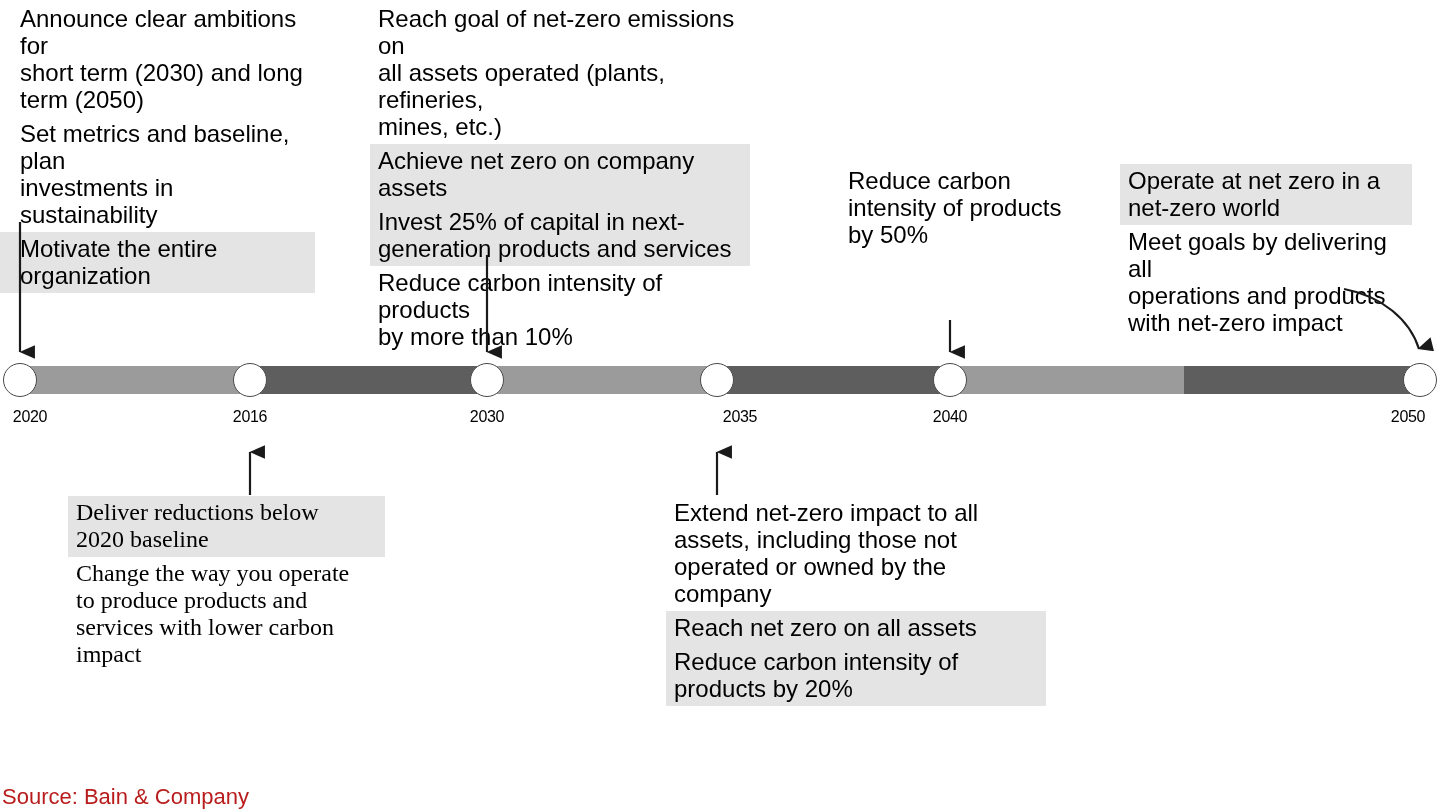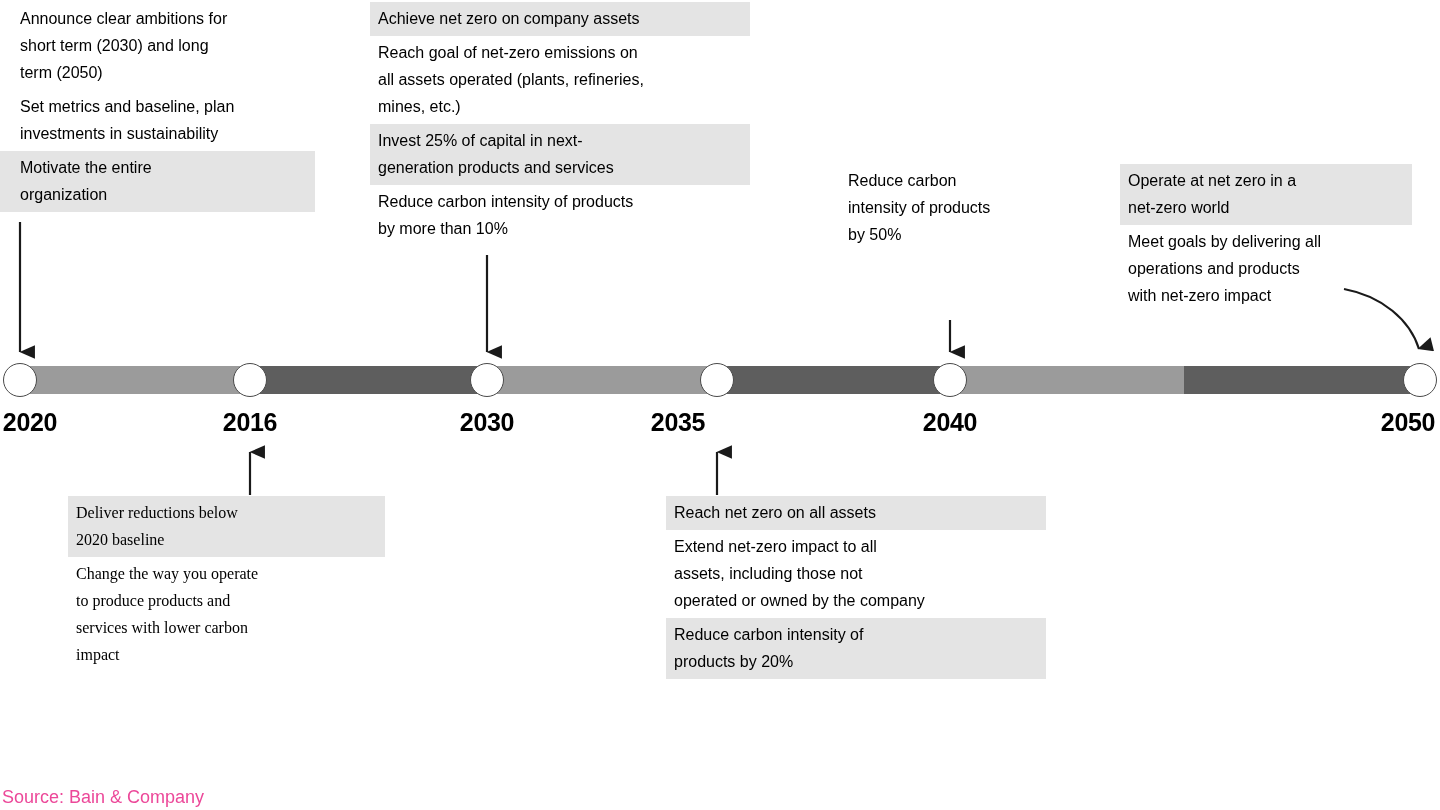--- a/index.html
+++ b/index.html
@@ -20,21 +20,21 @@
   .stage {
     position: absolute;
     left: 0; top: 0;
     width: 1440px;
     height: 810px;
   }
 
   
   .note-block {
     position: absolute;
-    font-size: 16px;
+    font-size: 24px;
     line-height: 27px;
   }
   .note-line {
     display: block;
     padding: 3px 8px 4px 8px;
     box-sizing: border-box;
     white-space: pre-line;
   }
   .note-line.plain {
     background: transparent;
@@ -70,68 +70,68 @@
     margin-left: -17px;
     border-radius: 50%;
     background: #ffffff;
     border: 1.6px solid #4a4a4a;
     box-sizing: border-box;
   }
 
   .year-label {
     position: absolute;
     top: 408px;
-    font-size: 25px;
-    font-weight: bold;
+    font-size: 16px;
+    font-weight: normal;
     letter-spacing: -0.3px;
     transform: translateX(-50%);
     white-space: nowrap;
   }
 
   
   .arrow-svg {
     position: absolute;
     left: 0; top: 0;
     width: 1440px;
     height: 810px;
     pointer-events: none;
     overflow: visible;
   }
 
   
   .source {
     position: absolute;
     left: 2px;
     top: 786px;
-    font-size: 18px;
+    font-size: 22px;
     line-height: 22px;
-    color: #ec4899;
+    color: #b91c1c;
     text-align: center;
   }
 </style>
 </head>
 <body>
 
 <div class="stage">
 
   <div class="note-block flush" style="left:0px; top:2px; width:315px;">
     <span class="note-line plain">Announce clear ambitions for
 short term (2030) and long
 term (2050)</span>
     <span class="note-line plain">Set metrics and baseline, plan
 investments in sustainability</span>
     <span class="note-line hl">Motivate the entire
 organization</span>
   </div>
 
   <div class="note-block" style="left:370px; top:2px; width:380px;">
-    <span class="note-line hl">Achieve net zero on company assets</span>
     <span class="note-line plain">Reach goal of net-zero emissions on
 all assets operated (plants, refineries,
 mines, etc.)</span>
+    <span class="note-line hl">Achieve net zero on company assets</span>
     <span class="note-line hl">Invest 25% of capital in next-
 generation products and services</span>
     <span class="note-line plain">Reduce carbon intensity of products
 by more than 10%</span>
   </div>
 
   <div class="note-block" style="left:840px; top:164px; width:237px;">
     <span class="note-line plain">Reduce carbon
 intensity of products
 by 50%</span>
@@ -148,24 +148,24 @@
   <div class="note-block" style="left:68px; top:496px; width:317px;font-family:Liberation Serif, serif;">
     <span class="note-line hl">Deliver reductions below
 2020 baseline</span>
     <span class="note-line plain">Change the way you operate
 to produce products and
 services with lower carbon
 impact</span>
   </div>
 
   <div class="note-block" style="left:666px; top:496px; width:380px;">
-    <span class="note-line hl">Reach net zero on all assets</span>
     <span class="note-line plain">Extend net-zero impact to all
 assets, including those not
 operated or owned by the company</span>
+    <span class="note-line hl">Reach net zero on all assets</span>
     <span class="note-line hl">Reduce carbon intensity of
 products by 20%</span>
   </div>
 
   <div class="track">
     <div class="seg light" style="left:0px;    width:230px;"></div>
     <div class="seg dark" style="left:230px;  width:237px;"></div>
     <div class="seg light" style="left:467px;  width:230px;"></div>
     <div class="seg dark" style="left:697px;  width:233px;"></div>
     <div class="seg light" style="left:930px;  width:234px;"></div>
@@ -175,21 +175,21 @@
   <div class="node" style="left:20px;"></div>
   <div class="node" style="left:250px;"></div>
   <div class="node" style="left:487px;"></div>
   <div class="node" style="left:717px;"></div>
   <div class="node" style="left:950px;"></div>
   <div class="node" style="left:1420px;"></div>
 
   <div class="year-label" style="left:30px;">2020</div>
   <div class="year-label" style="left:250px;">2016</div>
   <div class="year-label" style="left:487px;">2030</div>
-  <div class="year-label" style="left:678px;">2035</div>
+  <div class="year-label" style="left:740px;">2035</div>
   <div class="year-label" style="left:950px;">2040</div>
   <div class="year-label" style="left:1408px;">2050</div>
 
   <svg class="arrow-svg" viewBox="0 0 1440 810">
     <defs>
       <marker id="arrowhead-down" markerWidth="7" markerHeight="8" refX="3.5" refY="7.4" orient="auto" markerUnits="strokeWidth">
         <path d="M0.4,0.6 L3.5,7.6 L6.6,0.6 Z" fill="#1a1a1a"></path>
       </marker>
       <marker id="arrowhead-up" markerWidth="7" markerHeight="8" refX="3.5" refY="0.6" orient="auto" markerUnits="strokeWidth">
         <path d="M0.4,7.4 L3.5,0.4 L6.6,7.4 Z" fill="#1a1a1a"></path>

